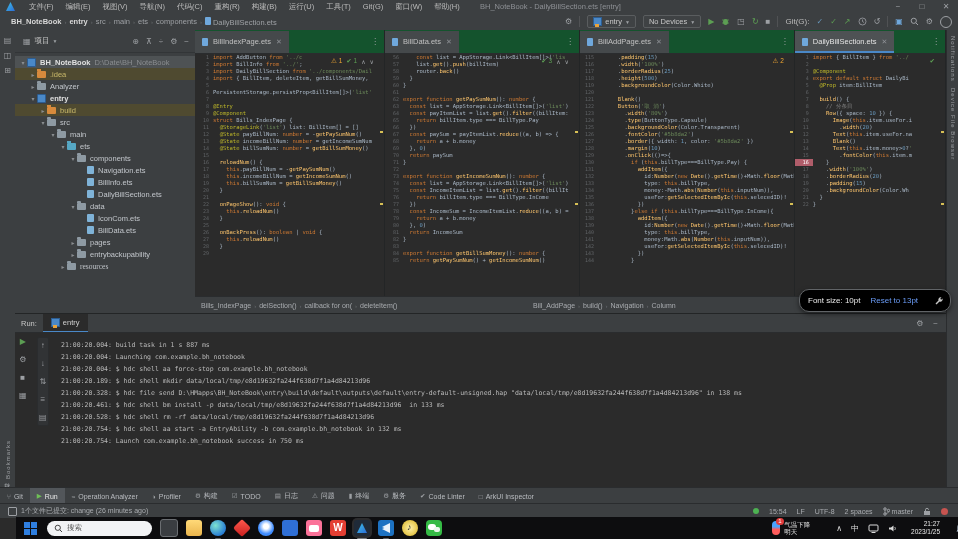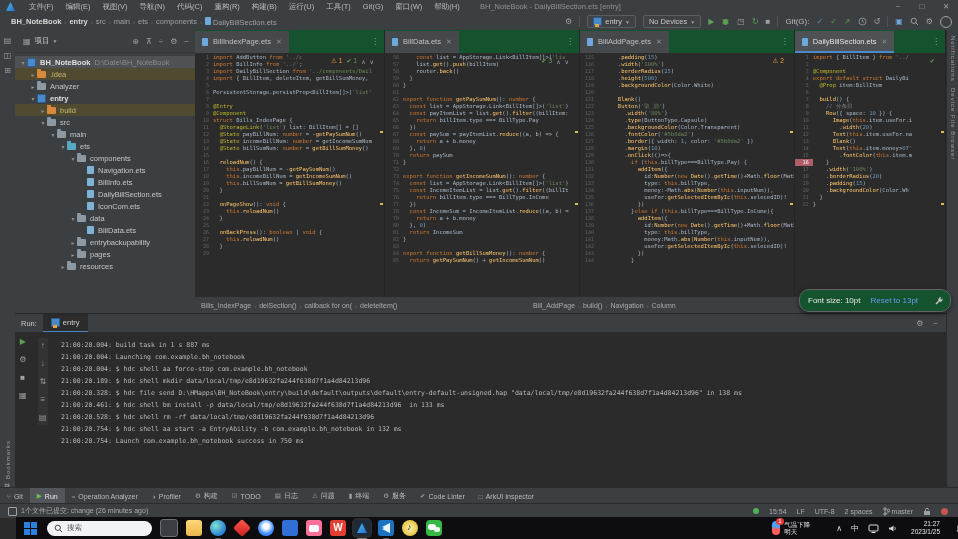--- a/index.html
+++ b/index.html
@@ -84,21 +84,21 @@
   .anno .warn{color:#f0a732;}
   .anno .ok{color:#5c9e53;}
   .anno .nav{color:#9da0a4;font-size:6px;}
   .stripe{position:absolute;right:1px;width:3px;height:2px;background:#d6bf55;z-index:3;}
   
   #bcb{position:absolute;left:195px;top:296px;width:751px;height:17px;background:#3c3f41;border-top:1px solid #2a2c2e;
     font-size:7px;color:#a9acb0;display:flex;align-items:center;}
   .bc-group{display:flex;align-items:center;white-space:nowrap;}
   .bc-group .sep{color:#6a6d70;padding:0 3px;font-size:6px;}
   
-  #font-tip{position:absolute;left:799px;top:289px;width:150px;height:21px;background:#14532d;border:1px solid #616467;
+  #font-tip{position:absolute;left:799px;top:289px;width:150px;height:21px;background:#000000;border:1px solid #616467;
     border-radius:10px;display:flex;align-items:center;font-size:8px;z-index:9;box-shadow:0 2px 5px rgba(0,0,0,.5);}
   #font-tip .lbl{color:#e8e8e8;margin-left:8px;}
   #font-tip .act{color:#6a9bf5;margin-left:10px;}
   #font-tip .wrench{margin-left:auto;margin-right:6px;color:#c7c7c7;font-size:8px;}
   
   #run{position:absolute;left:15px;top:313px;width:931px;height:174px;background:#2b2b2b;border-top:1px solid #232526;}
   #run-head{height:18px;display:flex;align-items:center;font-size:7.5px;background:#3c3f41;border-bottom:1px solid #2a2c2e;}
   #run-label{margin-left:6px;color:#c7c7c7;}
   .run-tab{display:flex;align-items:center;gap:3px;background:#2b2b2b;height:17px;padding:0 8px;margin-left:6px;
     color:#d0d0d0;border-bottom:1px solid #4a88c7;}
@@ -327,46 +327,46 @@
         <div class="trow" style="padding-left: 64px;">
           <span class="chev"> </span>
           <span class="tico file"></span>
           <span class="tlabel">BillInfo.ets</span>
         </div>
         <div class="trow" style="padding-left: 64px;">
           <span class="chev"> </span>
           <span class="tico file"></span>
           <span class="tlabel">DailyBillSection.ets</span>
         </div>
+        <div class="trow" style="padding-left: 54px;">
+          <span class="chev">▾</span>
+          <span class="tico folder"></span>
+          <span class="tlabel">data</span>
+        </div>
         <div class="trow" style="padding-left: 64px;">
           <span class="chev"> </span>
           <span class="tico file"></span>
           <span class="tlabel">IconCom.ets</span>
         </div>
-        <div class="trow" style="padding-left: 54px;">
-          <span class="chev">▾</span>
-          <span class="tico folder"></span>
-          <span class="tlabel">data</span>
-        </div>
         <div class="trow" style="padding-left: 64px;">
           <span class="chev"> </span>
           <span class="tico file"></span>
           <span class="tlabel">BillData.ets</span>
         </div>
         <div class="trow" style="padding-left: 54px;">
           <span class="chev">▸</span>
           <span class="tico folder"></span>
-          <span class="tlabel">entrybackupability</span>
+          <span class="tlabel">pages</span>
         </div>
         <div class="trow" style="padding-left: 54px;">
           <span class="chev">▸</span>
           <span class="tico folder"></span>
-          <span class="tlabel">pages</span>
-        </div>
-        <div class="trow" style="padding-left: 44px;">
+          <span class="tlabel">entrybackupability</span>
+        </div>
+        <div class="trow" style="padding-left: 44px; font-family: Liberation Serif, serif;">
           <span class="chev">▸</span>
           <span class="tico folder"></span>
           <span class="tlabel">resources</span>
         </div>
       </div>
   </div>
 
   <div id="editors">
       <div class="pane" style="width: 190px;">
         <div class="tabbar">

